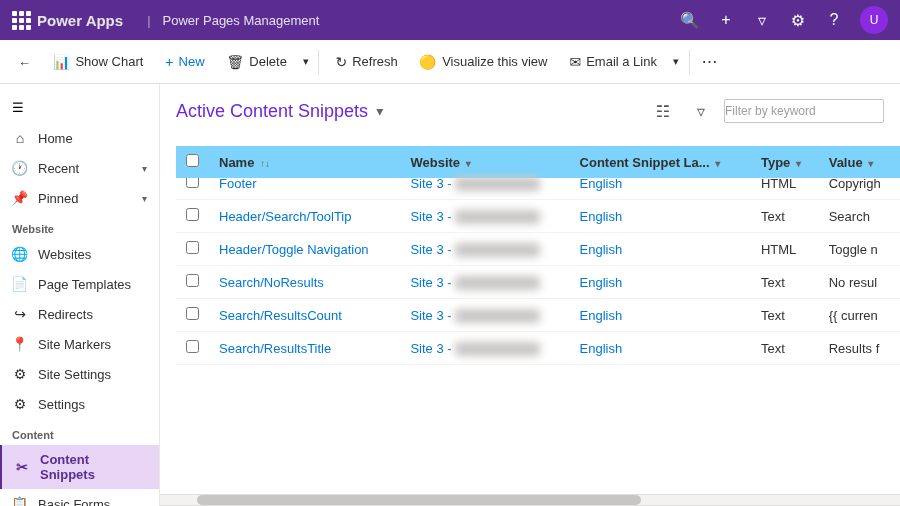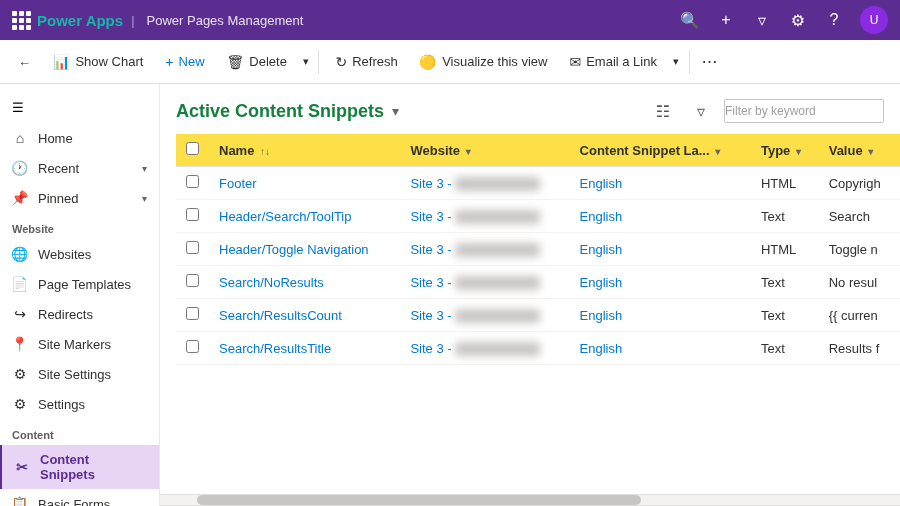--- a/index.html
+++ b/index.html
@@ -11,21 +11,21 @@
       color: #fff;
       height: 40px;
       display: flex;
       align-items: center;
       padding: 0 12px;
       flex-shrink: 0;
     }
     .top-bar-grid { display: flex; align-items: center; gap: 8px; }
     .waffle-icon { display: grid; grid-template-columns: repeat(3, 5px); grid-gap: 2px; margin-right: 6px; }
     .waffle-dot { width: 5px; height: 5px; background: #fff; border-radius: 1px; }
-    .app-name { font-weight: 600; font-size: 15px; color: #14b8a6; }
+    .app-name { font-weight: 600; font-size: 15px; color: #e5e5e5; margin-right: 16px; }
     .app-subtitle { font-size: 13px; color: rgba(255,255,255,0.85); margin-left: 4px; }
     .top-bar-right { margin-left: auto; display: flex; align-items: center; gap: 16px; }
     .top-icon { width: 20px; height: 20px; display: flex; align-items: center; justify-content: center; cursor: pointer; color: #fff; font-size: 16px; }
     .avatar { width: 28px; height: 28px; border-radius: 50%; background: #8a2be2; display: flex; align-items: center; justify-content: center; color: #fff; font-size: 12px; }
 
     
     .toolbar {
       background: #fff;
       height: 44px;
       border-bottom: 1px solid #e0e0e0;
@@ -103,21 +103,21 @@
       background: #fff;
     }
 
     
     .view-header {
       display: flex;
       align-items: center;
       padding: 12px 16px 8px;
       gap: 8px;
     }
-    .view-title { font-size: 18px; font-weight: 700; color: #15803d; }
+    .view-title { font-size: 18px; font-weight: 400; color: #6d28d9; }
     .view-title-chevron { color: #666; font-size: 14px; cursor: pointer; }
     .view-header-right { margin-left: auto; display: flex; align-items: center; gap: 8px; }
     .view-icon-btn { width: 30px; height: 30px; border: none; background: transparent; cursor: pointer; display: flex; align-items: center; justify-content: center; color: #555; font-size: 16px; border-radius: 3px; }
     .filter-input {
       border: 1px solid #c8c6c4;
       border-radius: 2px;
       padding: 4px 0;
       font-size: 12px;
       width: 160px;
       color: #323130;
@@ -138,23 +138,23 @@
     }
     thead tr {
       border-bottom: 1px solid #e0e0e0;
     }
     th {
       padding: 8px 10px;
       text-align: left;
       font-weight: 600;
       color: #323130;
       white-space: nowrap;
-      background: #fde047;
+      background: #7dd3fc;
       position: sticky;
-      top: 0;
+      top: 12px;
     }
     th .sort-icon { color: #666; font-size: 10px; margin-left: 2px; }
     td {
       padding: 8px 10px;
       border-bottom: 1px solid #f3f2f1;
       color: #323130;
       white-space: nowrap;
       overflow: hidden;
       text-overflow: ellipsis;
       max-width: 180px;

